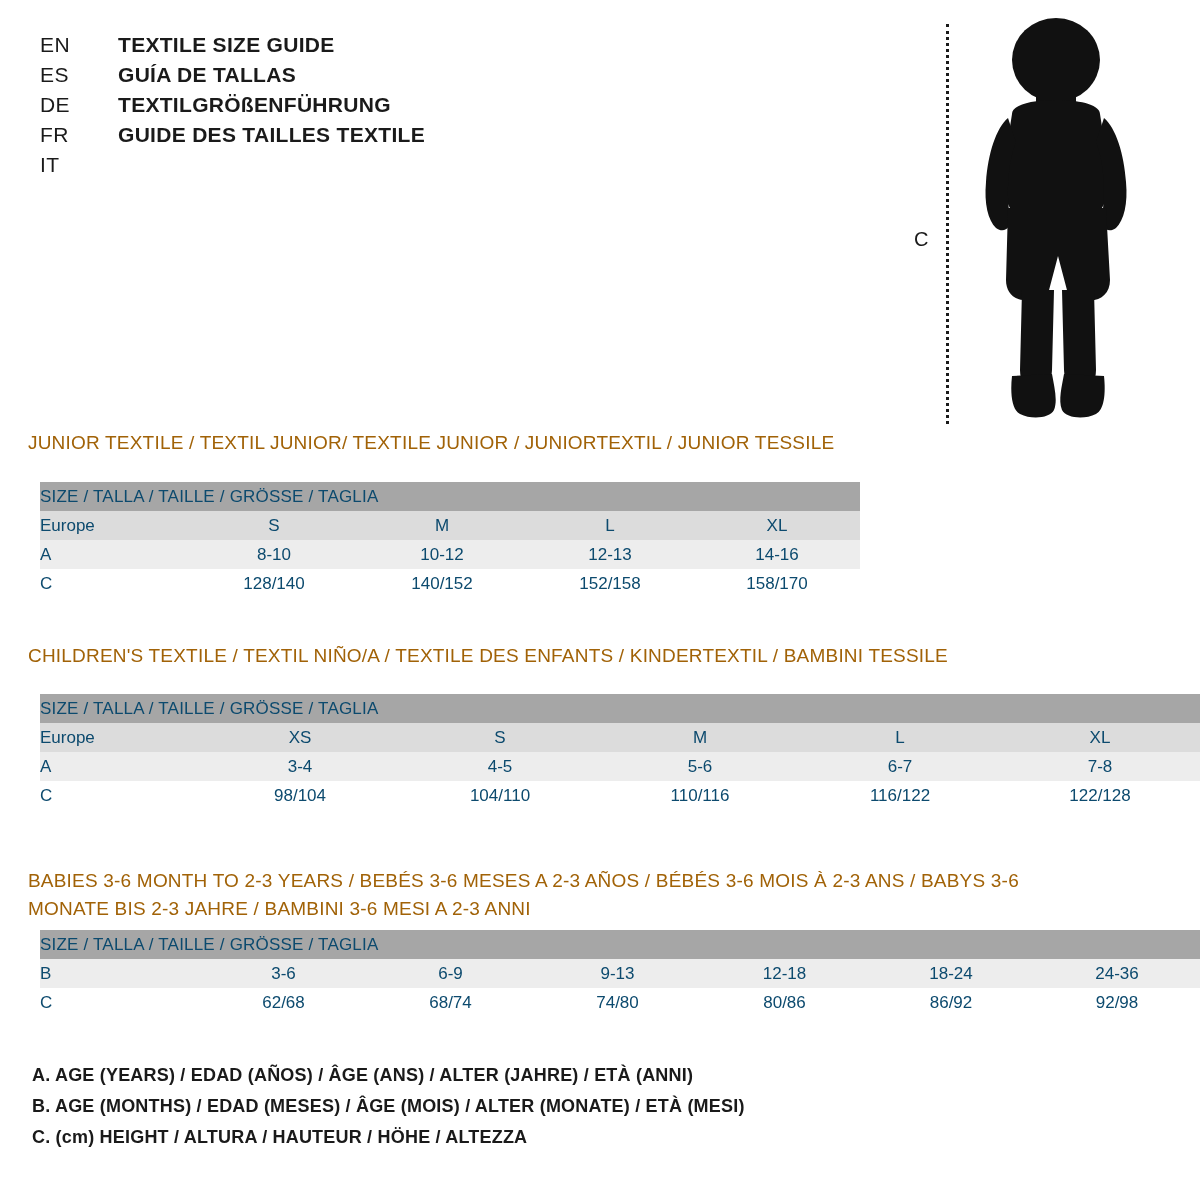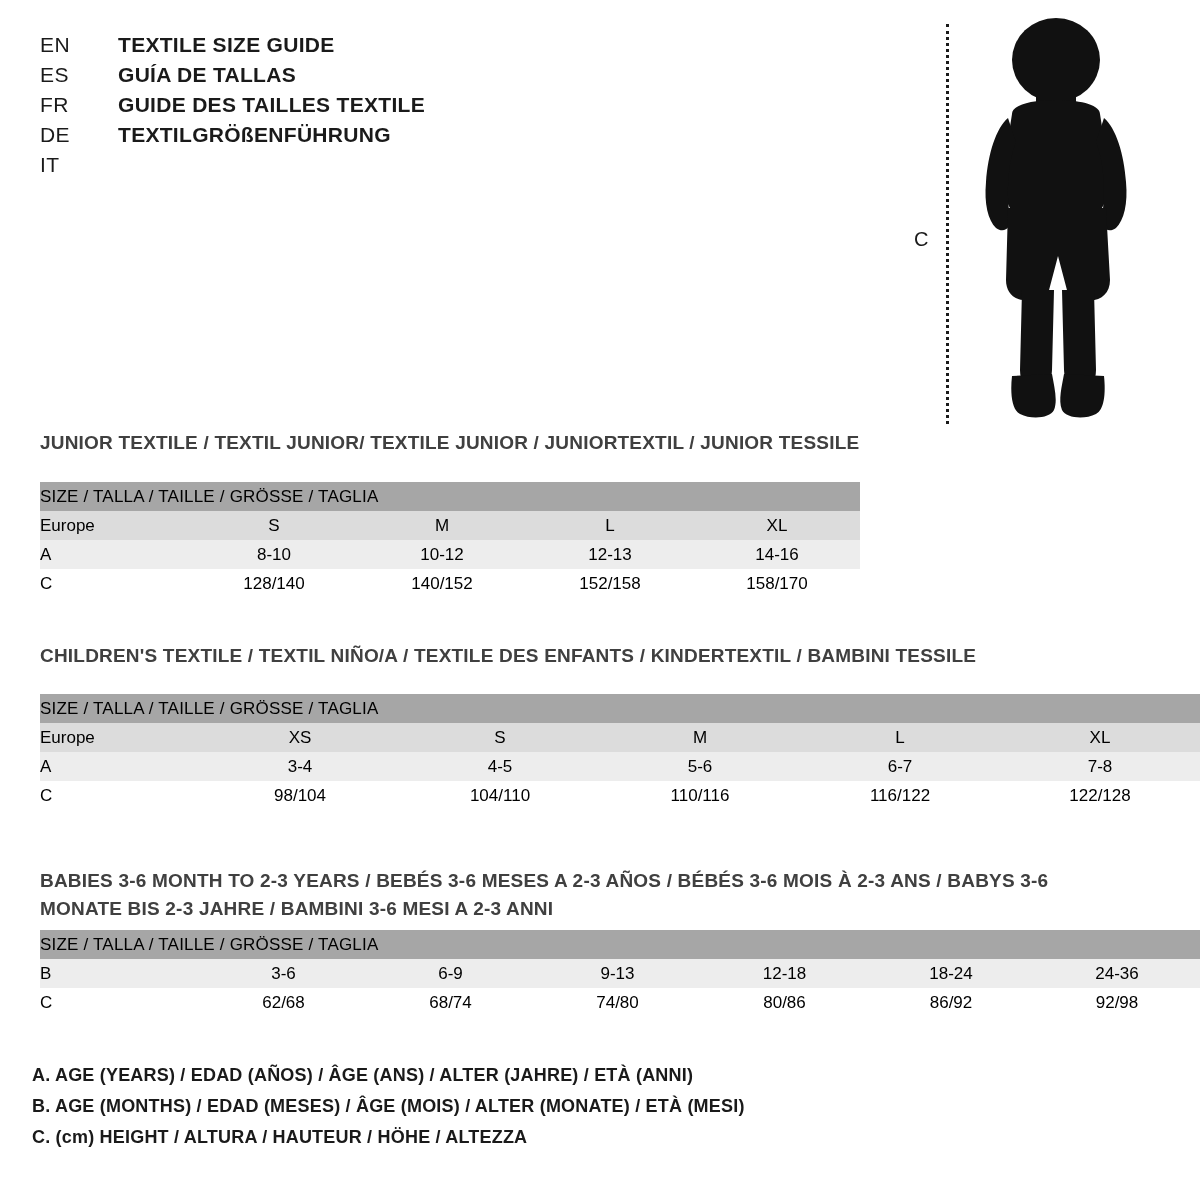--- a/index.html
+++ b/index.html
@@ -74,40 +74,40 @@
   }
   .figure svg {
     position: absolute;
     left: 58px;
     top: 8px;
   }
 
   
   .section-heading {
     position: absolute;
-    left: 40px;
+    left: 28px;
     font-size: 19px;
-    font-weight: bold;
+    font-weight: normal;
     letter-spacing: 0.2px;
-    color: #404040;
+    color: #a16207;
     white-space: nowrap;
   }
   .section-heading.two-line {
     white-space: normal;
     line-height: 28px;
     width: 1020px;
     margin-top: 12px;
   }
 
   
   table.size-table {
     position: absolute;
     border-collapse: collapse;
     font-size: 17px;
-    color: #000000;
+    color: #0c4a6e;
   }
   table.size-table td, table.size-table th {
     padding: 0;
     margin: 0;
     font-weight: normal;
     height: 29px;
     vertical-align: middle;
   }
   .hdr-band td {
     background: #a6a6a6;
@@ -148,26 +148,26 @@
   <div class="lang-block">
     <div class="lang-row">
       <div class="lang-code">EN</div>
       <div class="lang-title">TEXTILE SIZE GUIDE</div>
     </div>
     <div class="lang-row">
       <div class="lang-code">ES</div>
       <div class="lang-title">GUÍA DE TALLAS</div>
     </div>
     <div class="lang-row">
+      <div class="lang-code">DE</div>
+      <div class="lang-title">TEXTILGRÖßENFÜHRUNG</div>
+    </div>
+    <div class="lang-row">
       <div class="lang-code">FR</div>
       <div class="lang-title">GUIDE DES TAILLES TEXTILE</div>
-    </div>
-    <div class="lang-row">
-      <div class="lang-code">DE</div>
-      <div class="lang-title">TEXTILGRÖßENFÜHRUNG</div>
     </div>
     <div class="lang-row">
       <div class="lang-code">IT</div>
     </div>
   </div>
 
   <div class="figure">
     <div class="c-label">C</div>
     <div class="c-line"></div>
     <svg width="200" height="410" viewBox="0 0 200 410">

